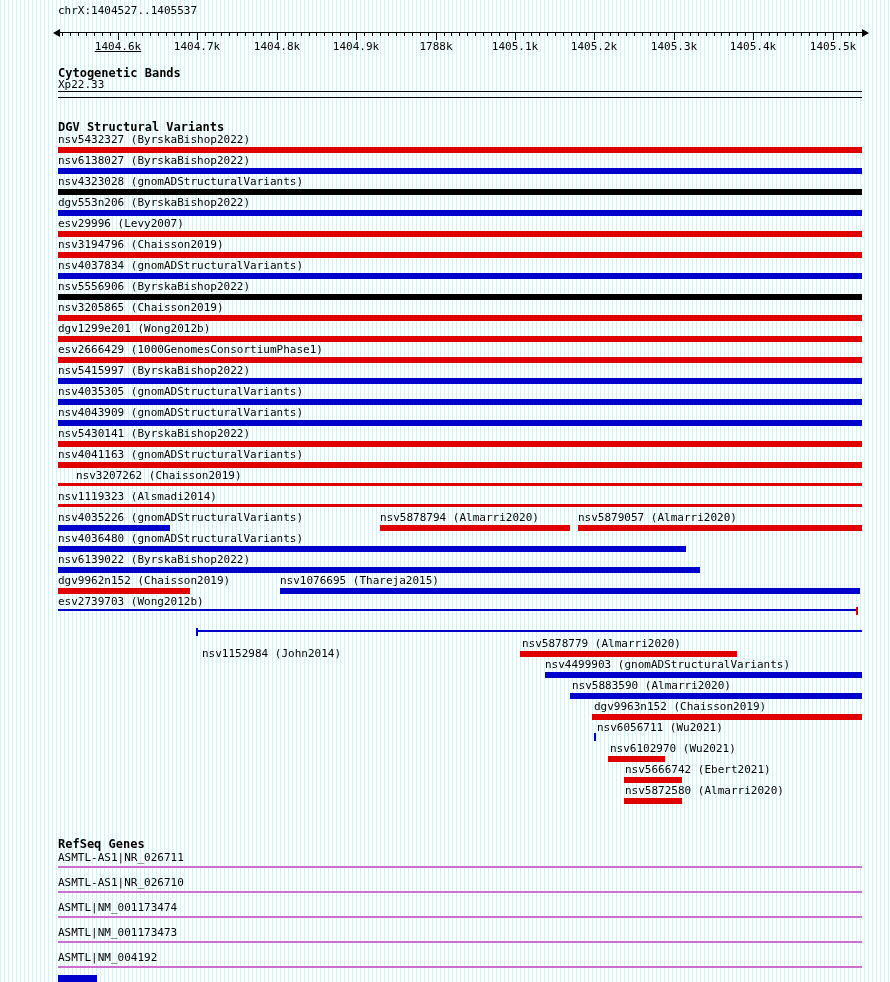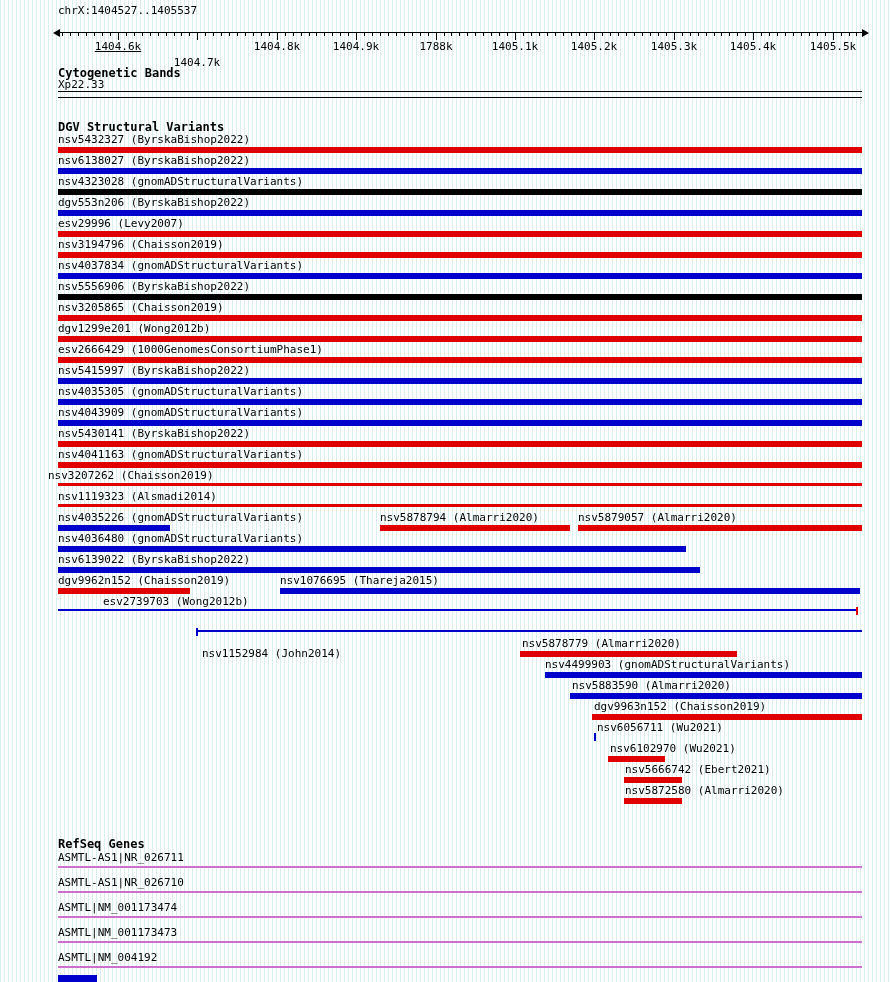--- a/index.html
+++ b/index.html
@@ -141,21 +141,21 @@
       <div style="position: absolute; left: 809px; top: 32px; width: 1px; height: 4px; background: rgb(0, 0, 0);"></div>
       <div style="position: absolute; left: 817px; top: 32px; width: 1px; height: 4px; background: rgb(0, 0, 0);"></div>
       <div style="position: absolute; left: 825px; top: 32px; width: 1px; height: 4px; background: rgb(0, 0, 0);"></div>
       <div style="position: absolute; left: 833px; top: 32px; width: 1px; height: 4px; background: rgb(0, 0, 0);"></div>
       <div style="position: absolute; left: 841px; top: 32px; width: 1px; height: 4px; background: rgb(0, 0, 0);"></div>
       <div style="position: absolute; left: 849px; top: 32px; width: 1px; height: 4px; background: rgb(0, 0, 0);"></div>
       <div style="position: absolute; left: 856px; top: 32px; width: 1px; height: 4px; background: rgb(0, 0, 0);"></div>
       <div style="position: absolute; left: 118px; top: 32px; width: 1px; height: 8px; background: rgb(0, 0, 0);"></div>
       <div class="lbl" style="position: absolute; left: 118px; top: 41px; transform: translateX(-50%); text-decoration: underline;">1404.6k</div>
       <div style="position: absolute; left: 197px; top: 32px; width: 1px; height: 8px; background: rgb(0, 0, 0);"></div>
-      <div class="lbl" style="position: absolute; left: 197px; top: 41px; transform: translateX(-50%); margin-top: 16px;">1404.7k</div>
+      <div class="lbl" style="position: absolute; left: 197px; top: 41px; transform: translateX(-50%);">1404.7k</div>
       <div style="position: absolute; left: 277px; top: 32px; width: 1px; height: 8px; background: rgb(0, 0, 0);"></div>
       <div class="lbl" style="position: absolute; left: 277px; top: 41px; transform: translateX(-50%);">1404.8k</div>
       <div style="position: absolute; left: 356px; top: 32px; width: 1px; height: 8px; background: rgb(0, 0, 0);"></div>
       <div class="lbl" style="position: absolute; left: 356px; top: 41px; transform: translateX(-50%);">1404.9k</div>
       <div style="position: absolute; left: 436px; top: 32px; width: 1px; height: 8px; background: rgb(0, 0, 0);"></div>
       <div class="lbl" style="position: absolute; left: 436px; top: 41px; transform: translateX(-50%);">1788k</div>
       <div style="position: absolute; left: 515px; top: 32px; width: 1px; height: 8px; background: rgb(0, 0, 0);"></div>
       <div class="lbl" style="position: absolute; left: 515px; top: 41px; transform: translateX(-50%);">1405.1k</div>
       <div style="position: absolute; left: 594px; top: 32px; width: 1px; height: 8px; background: rgb(0, 0, 0);"></div>
       <div class="lbl" style="position: absolute; left: 594px; top: 41px; transform: translateX(-50%);">1405.2k</div>
@@ -199,39 +199,39 @@
     <div class="lbl" style="position: absolute; left: 58px; top: 365px;">nsv5415997 (ByrskaBishop2022)</div>
     <div style="position: absolute; left: 58px; top: 378px; width: 804px; height: 6px; background: rgb(0, 0, 204);"></div>
     <div class="lbl" style="position: absolute; left: 58px; top: 386px;">nsv4035305 (gnomADStructuralVariants)</div>
     <div style="position: absolute; left: 58px; top: 399px; width: 804px; height: 6px; background: rgb(0, 0, 204);"></div>
     <div class="lbl" style="position: absolute; left: 58px; top: 407px;">nsv4043909 (gnomADStructuralVariants)</div>
     <div style="position: absolute; left: 58px; top: 420px; width: 804px; height: 6px; background: rgb(0, 0, 204);"></div>
     <div class="lbl" style="position: absolute; left: 58px; top: 428px;">nsv5430141 (ByrskaBishop2022)</div>
     <div style="position: absolute; left: 58px; top: 441px; width: 804px; height: 6px; background: rgb(224, 0, 0);"></div>
     <div class="lbl" style="position: absolute; left: 58px; top: 449px;">nsv4041163 (gnomADStructuralVariants)</div>
     <div style="position: absolute; left: 58px; top: 462px; width: 804px; height: 6px; background: rgb(224, 0, 0);"></div>
-    <div class="lbl" style="position: absolute; left: 48px; top: 470px;">nsv3207262 (Chaisson2019)</div>
+    <div class="lbl" style="position: absolute; left: 76px; top: 470px;">nsv3207262 (Chaisson2019)</div>
     <div style="position: absolute; left: 58px; top: 483px; width: 804px; height: 3px; background: rgb(224, 0, 0);"></div>
     <div class="lbl" style="position: absolute; left: 58px; top: 491px;">nsv1119323 (Alsmadi2014)</div>
     <div style="position: absolute; left: 58px; top: 504px; width: 804px; height: 3px; background: rgb(224, 0, 0);"></div>
     <div class="lbl" style="position: absolute; left: 58px; top: 512px;">nsv4035226 (gnomADStructuralVariants)</div>
     <div style="position: absolute; left: 58px; top: 525px; width: 112px; height: 6px; background: rgb(0, 0, 204);"></div>
     <div class="lbl" style="position: absolute; left: 380px; top: 512px;">nsv5878794 (Almarri2020)</div>
     <div style="position: absolute; left: 380px; top: 525px; width: 190px; height: 6px; background: rgb(224, 0, 0);"></div>
     <div class="lbl" style="position: absolute; left: 578px; top: 512px;">nsv5879057 (Almarri2020)</div>
     <div style="position: absolute; left: 578px; top: 525px; width: 284px; height: 6px; background: rgb(224, 0, 0);"></div>
     <div class="lbl" style="position: absolute; left: 58px; top: 533px;">nsv4036480 (gnomADStructuralVariants)</div>
     <div style="position: absolute; left: 58px; top: 546px; width: 628px; height: 6px; background: rgb(0, 0, 204);"></div>
     <div class="lbl" style="position: absolute; left: 58px; top: 554px;">nsv6139022 (ByrskaBishop2022)</div>
     <div style="position: absolute; left: 58px; top: 567px; width: 642px; height: 6px; background: rgb(0, 0, 204);"></div>
     <div class="lbl" style="position: absolute; left: 58px; top: 575px; text-align: right;">dgv9962n152 (Chaisson2019)</div>
     <div style="position: absolute; left: 58px; top: 588px; width: 132px; height: 6px; background: rgb(224, 0, 0);"></div>
     <div class="lbl" style="position: absolute; left: 280px; top: 575px;">nsv1076695 (Thareja2015)</div>
     <div style="position: absolute; left: 280px; top: 588px; width: 580px; height: 6px; background: rgb(0, 0, 204);"></div>
-    <div class="lbl" style="position: absolute; left: 58px; top: 596px; padding-left: 45px;">esv2739703 (Wong2012b)</div>
+    <div class="lbl" style="position: absolute; left: 58px; top: 596px;">esv2739703 (Wong2012b)</div>
     <div style="position: absolute; left: 58px; top: 609px; width: 798px; height: 2px; background: rgb(0, 0, 204);"></div>
     <div style="position: absolute; left: 856px; top: 607px; width: 2px; height: 8px; background: rgb(224, 0, 0);"></div>
     <div style="position: absolute; left: 196px; top: 628px; width: 2px; height: 8px; background: rgb(0, 0, 204);"></div>
     <div class="lbl" style="position: absolute; left: 202px; top: 617px; margin-top: 31px;">nsv1152984 (John2014)</div>
     <div style="position: absolute; left: 196px; top: 630px; width: 666px; height: 2px; background: rgb(0, 0, 204);"></div>
     <div class="lbl" style="position: absolute; left: 522px; top: 638px;">nsv5878779 (Almarri2020)</div>
     <div style="position: absolute; left: 520px; top: 651px; width: 217px; height: 6px; background: rgb(224, 0, 0);"></div>
     <div class="lbl" style="position: absolute; left: 545px; top: 659px;">nsv4499903 (gnomADStructuralVariants)</div>
     <div style="position: absolute; left: 545px; top: 672px; width: 317px; height: 6px; background: rgb(0, 0, 204);"></div>
     <div class="lbl" style="position: absolute; left: 572px; top: 680px;">nsv5883590 (Almarri2020)</div>

